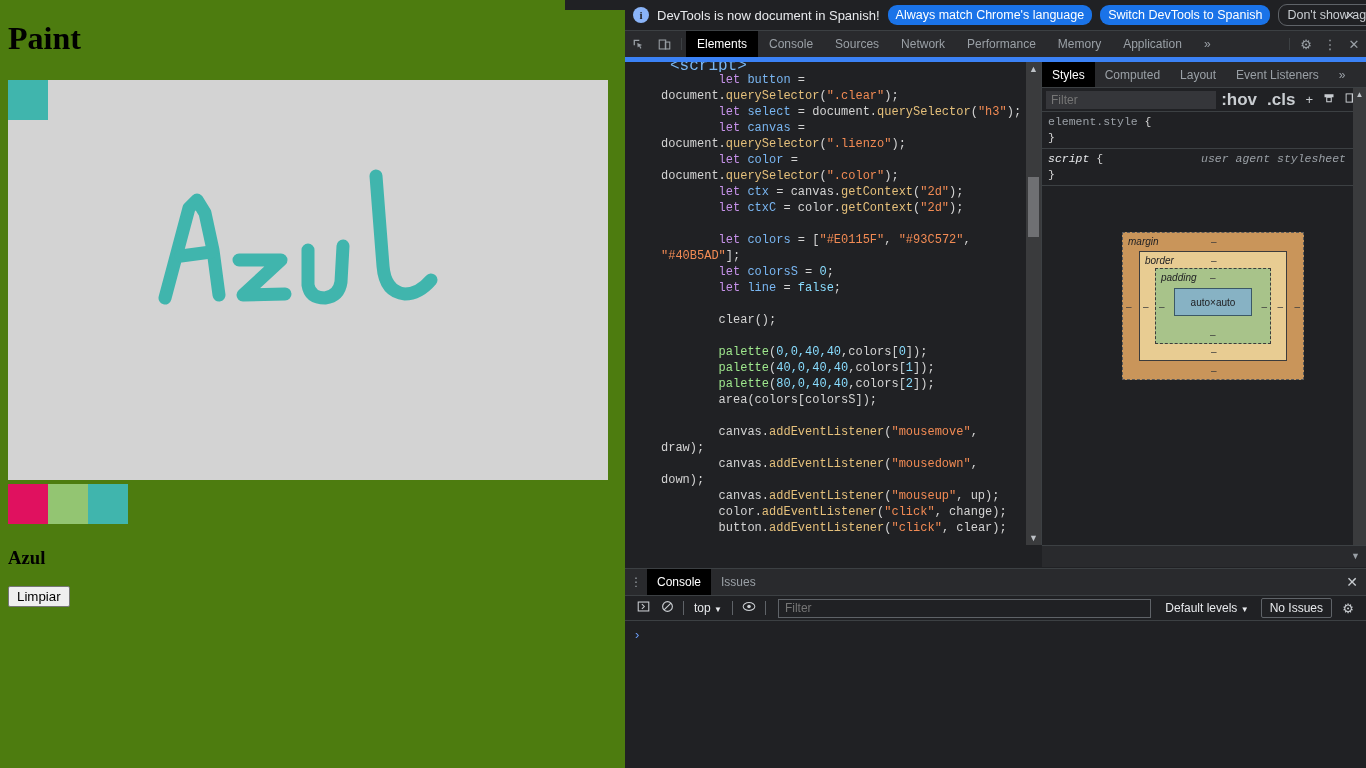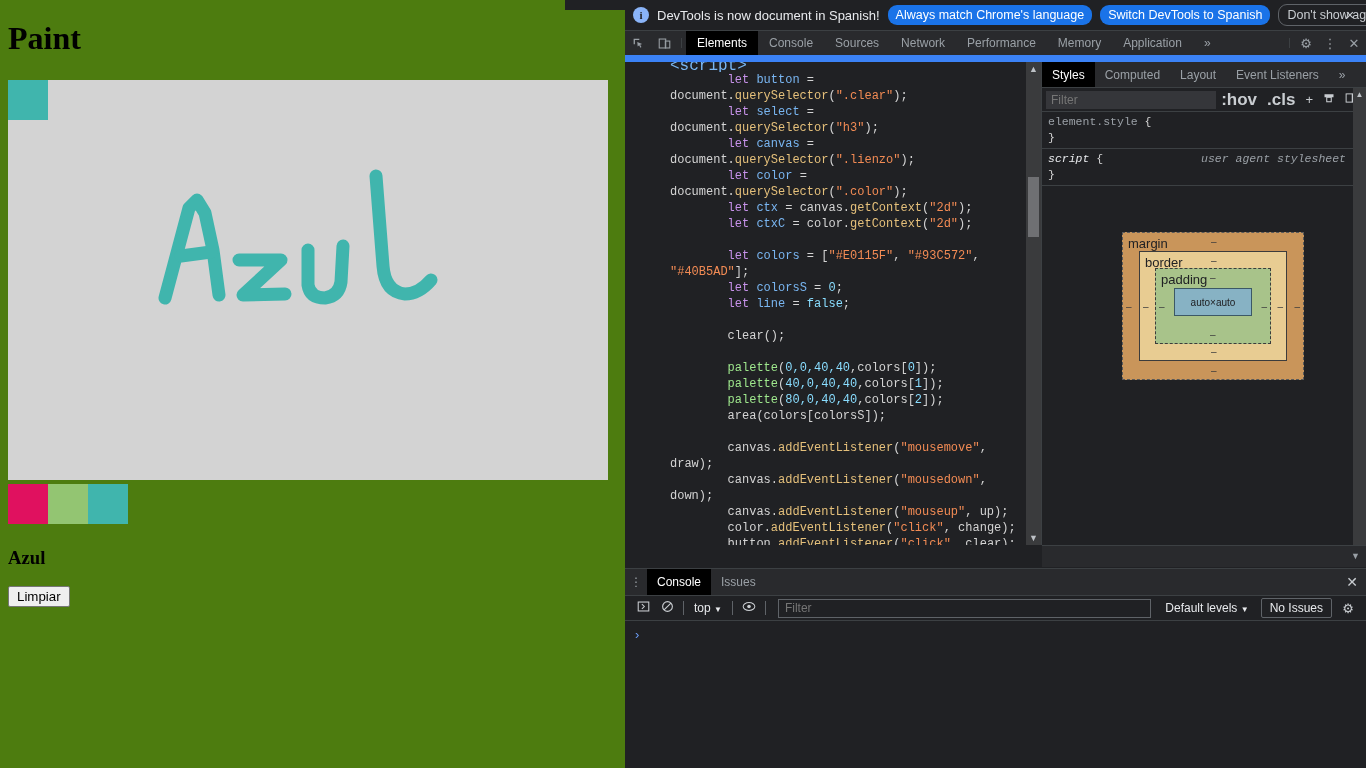--- a/index.html
+++ b/index.html
@@ -40,42 +40,42 @@
   .notif-btn { margin-left:8px; padding:3px 8px; font-size:12.5px; white-space:nowrap;
            background:#1a73e8; color:#fff; border:none; border-radius:9px; cursor:default;
            font-family:"Liberation Sans", sans-serif; }
   .notif-btn.ghost { background:transparent; color:#c9cdd1; border:1px solid #5f6368; }
   #notif-close { position:absolute; right:8px; top:50%; transform:translateY(-50%);
            width:16px; height:16px; color:#c9cdd1; font-size:15px; line-height:16px;
            text-align:center; cursor:default; }
 
   
   #maintabs { height:31px; background:#292a2d; display:flex; align-items:stretch;
-           border-bottom:7px solid #3b82f6; }
+           border-bottom:5px solid #3b82f6; }
   .tb-icon { width:26px; display:flex; align-items:center; justify-content:center;
            color:#9aa0a6; cursor:default; }
   .vsep { width:1px; margin:7px 4px; background:#3c4043; }
   .mtab { padding:0 11px; display:flex; align-items:center; font-size:12px;
            color:#9aa0a6; cursor:default; }
   .mtab.active { background:#000; color:#fff; }
   #maintabs .spacer { flex:1; }
   .tb-right { width:24px; display:flex; align-items:center; justify-content:center;
            color:#9aa0a6; font-size:13px; cursor:default; }
 
   
   #split { position:absolute; left:0; top:62px; right:0; height:483px; display:flex; }
 
   
   #codepane { width:417px; background:#202124; position:relative; overflow:hidden;
            border-right:1px solid #3c4043; }
   #cut-line { position:absolute; left:0; top:0; width:417px; height:10px; overflow:hidden;
            font-family:"Liberation Mono", monospace; font-size:16px; }
   #code { position:absolute; left:0; top:10px; width:400px;
            font-family:"Liberation Mono", monospace; font-size:12px; line-height:16px;
-           white-space:pre-wrap; padding-left:45px; }
+           white-space:pre-wrap; padding-left:36px; }
   .k  { color:#c792ea; }   
   .v  { color:#79b6f2; }   
   .f  { color:#e5c07b; }   
   .s  { color:#f28b54; }   
   .n  { color:#89ddff; }   
   .p  { color:#d4d4d4; }   
   .g  { color:#9fe88d; }   
   #code-sb { position:absolute; right:0; top:0; width:15px; height:483px;
            background:#3a3b3d; }
   #code-sb .thumb { position:absolute; left:2px; top:115px; width:11px; height:60px;
@@ -128,21 +128,21 @@
         color:#202124; }
   #bm-margin  { left:0; top:0; width:182px; height:148px; background:#c9955a;
                 border:1px dashed #5a5a5a; }
   #bm-border  { left:17px; top:19px; width:148px; height:110px; background:#e8cc92;
                 border:1px solid #3c3c3c; }
   #bm-padding { left:33px; top:36px; width:116px; height:76px; background:#a8c38a;
                 border:1px dashed #3c3c3c; }
   #bm-content { left:52px; top:56px; width:78px; height:28px; background:#87b2c4;
                 border:1px solid #3c5866; display:flex; align-items:center;
                 justify-content:center; font-size:10px; color:#202124; }
-  .bm-lbl { position:absolute; font-size:13px; color:#202124; }
+  .bm-lbl { position:absolute; font-size:10px; color:#202124;font-style:italic; }
   .bm-dash { position:absolute; font-size:10px; color:#3c3c3c; }
 
   
   #drawer { position:absolute; left:0; top:568px; right:0; bottom:0;
            background:#202124; border-top:1px solid #3c4043; }
   #drawer-tabs { height:27px; background:#292a2d; display:flex; align-items:stretch;
            border-bottom:1px solid #3c4043; position:relative; }
   #drawer-menu { width:22px; display:flex; align-items:center; justify-content:center;
            color:#9aa0a6; font-size:12px; cursor:default; }
   .dtab { padding:0 10px; display:flex; align-items:center; font-size:12px;

